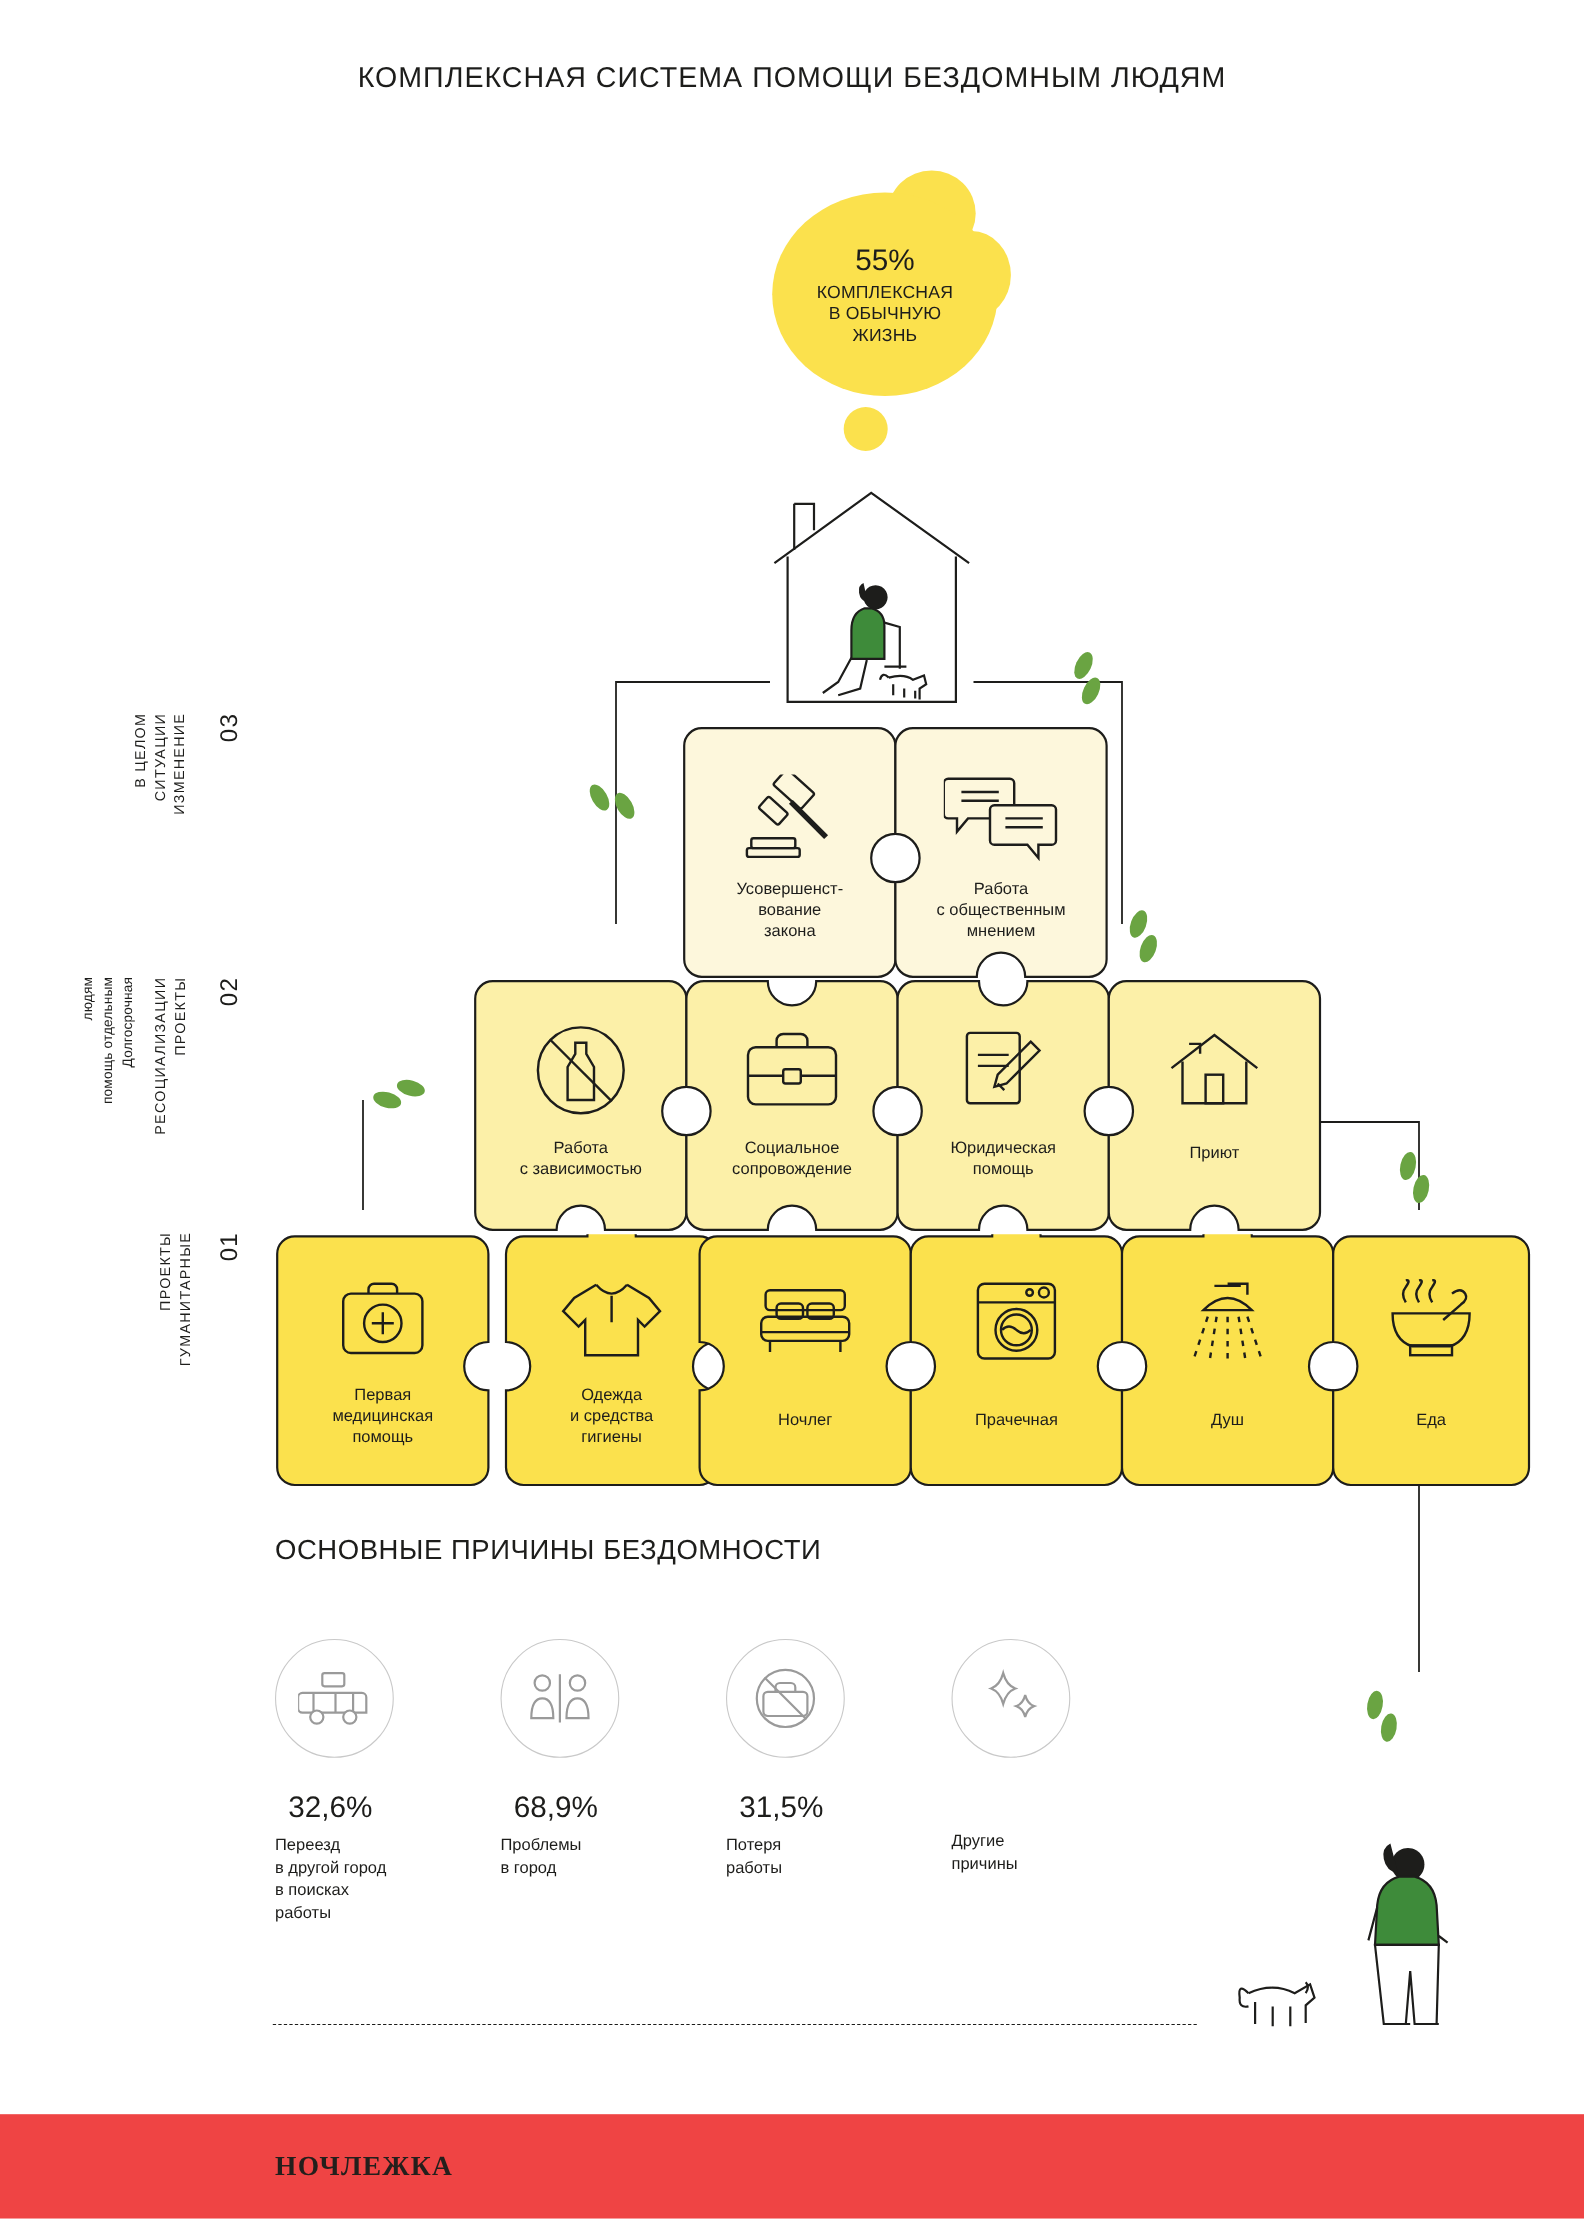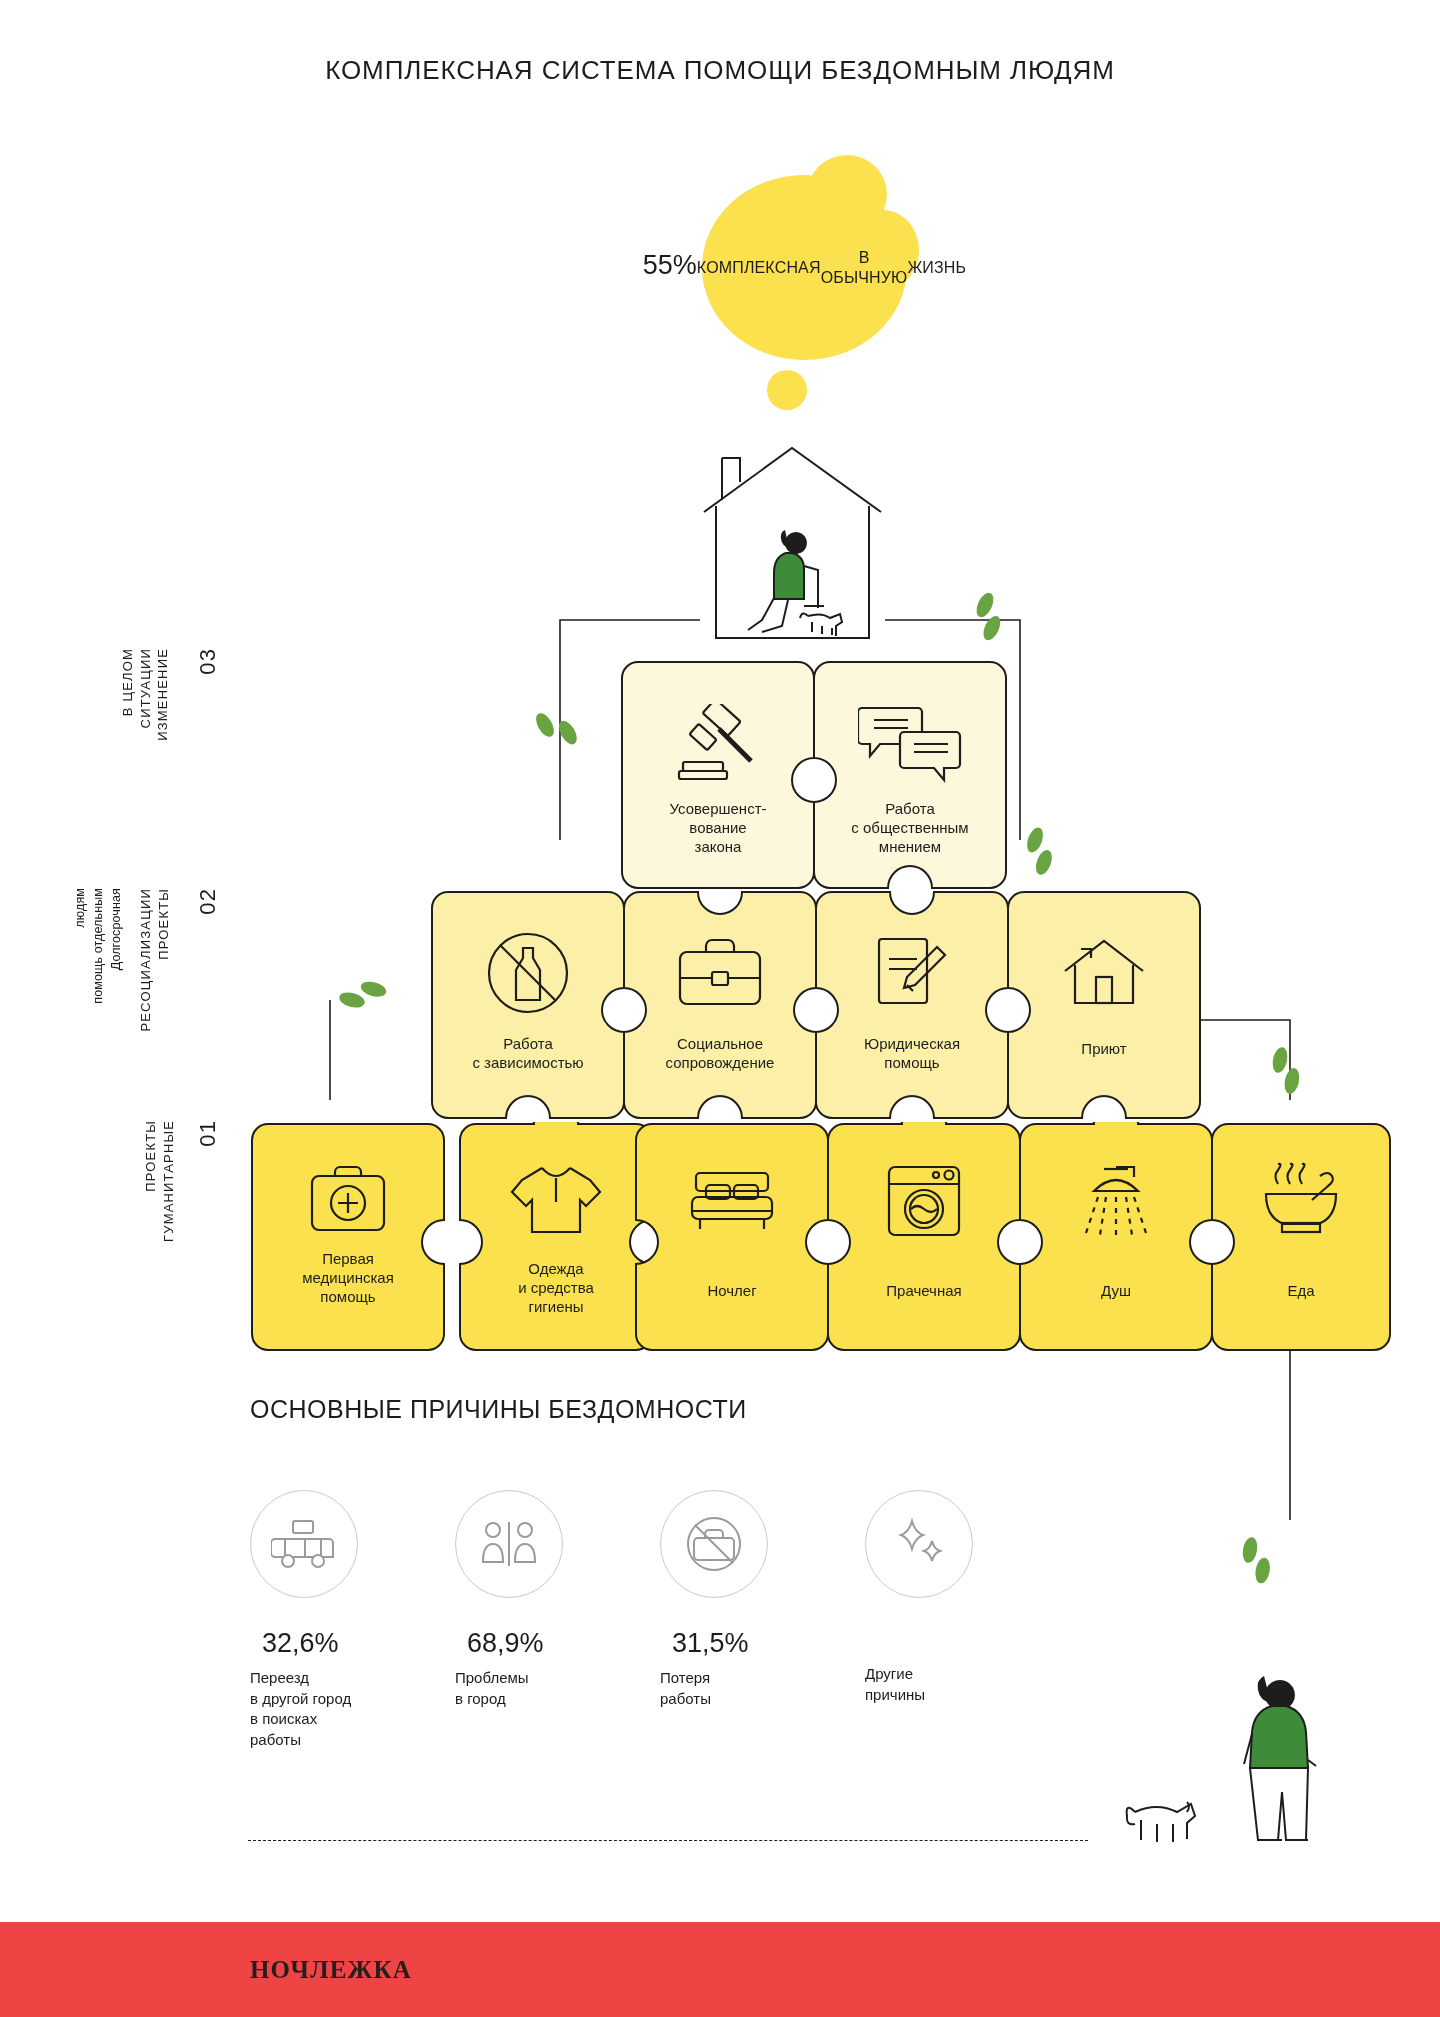--- a/index.html
+++ b/index.html
@@ -32,21 +32,21 @@
   .bubble-lobe-b{
     position:absolute; left:145px; top:55px; width:72px; height:80px;
     background:#FBE14D; border-radius:50%;
   }
   .bubble-tail{
     position:absolute; left:65px; top:215px; width:40px; height:40px;
     background:#FBE14D; border-radius:50%;
   }
   .bubble-text{
     position:absolute; left:0; top:20px; width:205px; height:185px;
-    display:flex; flex-direction:row; align-items:center; justify-content:center;
+    display:flex; flex-direction:column; align-items:center; justify-content:center;
     text-align:center; line-height:1.22; z-index:3;
   }
   .bubble-pct{ font-size:27px; margin-bottom:4px; }
   .bubble-cap{ font-size:16px; letter-spacing:.01em; }
 
   
   .svg-layer{ position:absolute; left:0; top:0; width:1440px; height:2017px; pointer-events:none; }
 
   
   .house{ position:absolute; left:700px; top:440px; width:185px; height:205px; }
@@ -297,21 +297,21 @@
     <path d="M18 2 H178 a16 16 0 0 1 16 16 V98 a22 22 0 0 0 0 44 V212 a16 16 0 0 1 -16 16 H18 a16 16 0 0 1 -16 -16 V18 a16 16 0 0 1 16 -16 Z"></path>
   </svg>
   <div class="ico" style="top:36px; height:84px;">
     <svg width="82" height="76" viewBox="0 0 82 76" fill="none" stroke="#1d1d1b" stroke-width="2.2">
       <path d="M28 14 v-4 a5 5 0 0 1 5 -5 h16 a5 5 0 0 1 5 5 v4"></path>
       <rect x="5" y="14" width="72" height="54" rx="7"></rect>
       <circle cx="41" cy="41" r="17"></circle>
       <path d="M41 31 v20 M31 41 h20"></path>
     </svg>
   </div>
-  <div class="lbl" style="top:128px;text-align:center;">
+  <div class="lbl" style="top:138px;text-align:center;">
     <div>Первая</div>
     <div>медицинская</div>
     <div>помощь</div>
   </div>
 </div>
 
 <div class="piece" style="left:458px; top:1122px; width:196px; height:230px;">
   <svg width="196" height="230" viewBox="0 0 196 230" fill="#FBE14D" stroke="#1d1d1b" stroke-width="2">
     <path d="M2 18 a16 16 0 0 1 16 -16 H76 a22 22 0 0 1 44 0 H178 a16 16 0 0 1 16 16 V98 a22 22 0 0 0 0 44 V212 a16 16 0 0 1 -16 16 H18 a16 16 0 0 1 -16 -16 V142 a22 22 0 0 0 0 -44 Z"></path>
   </svg>

